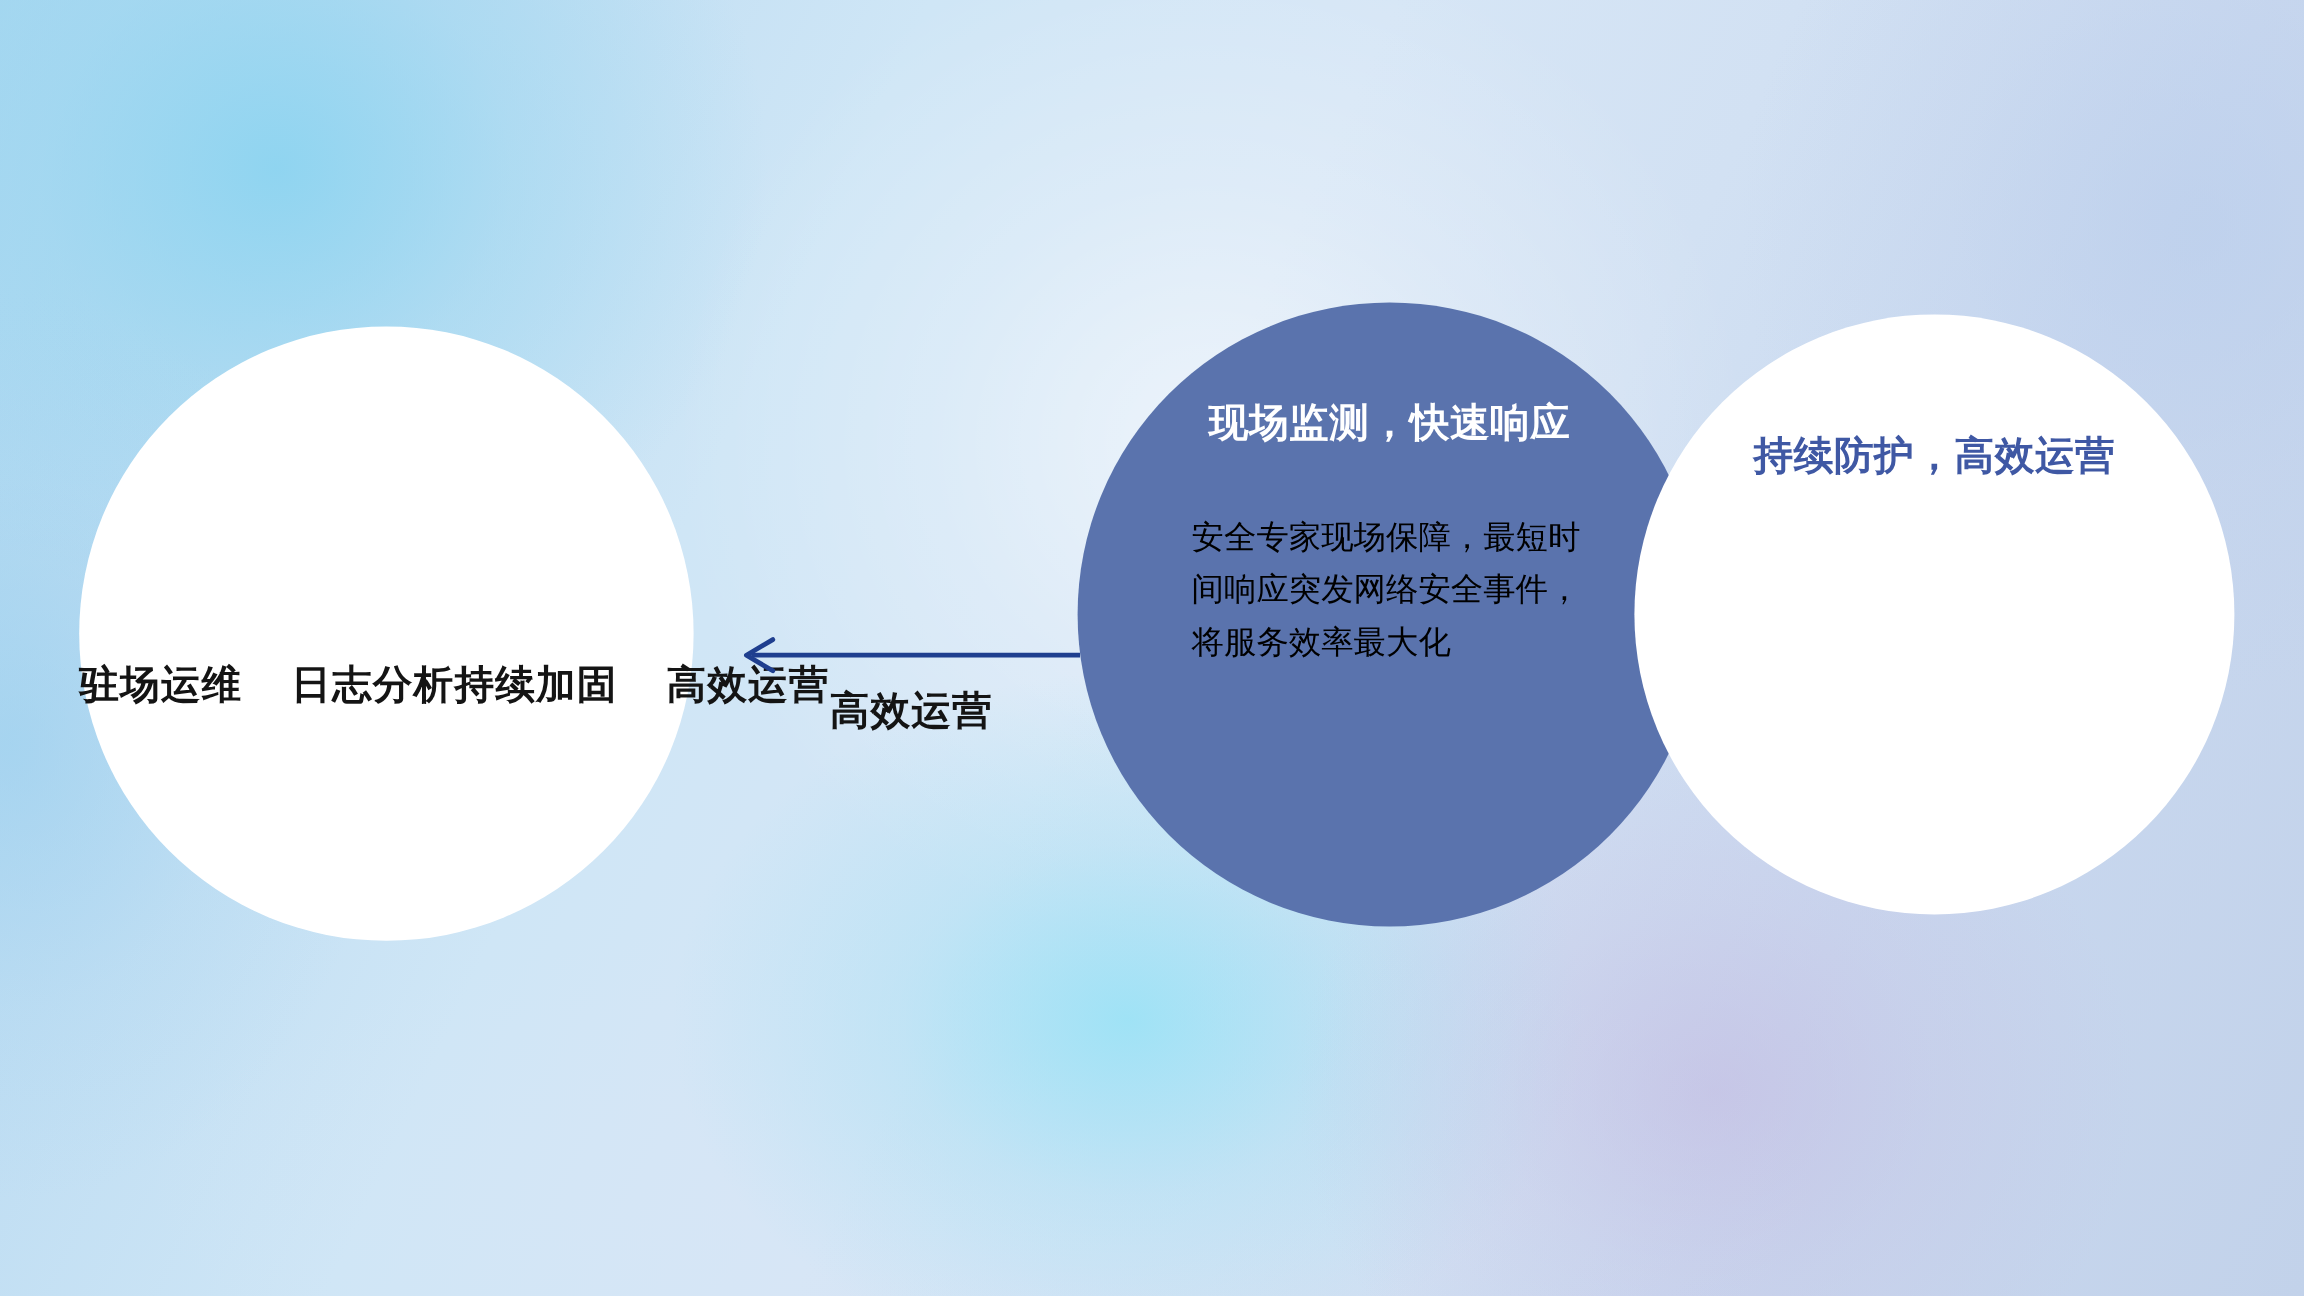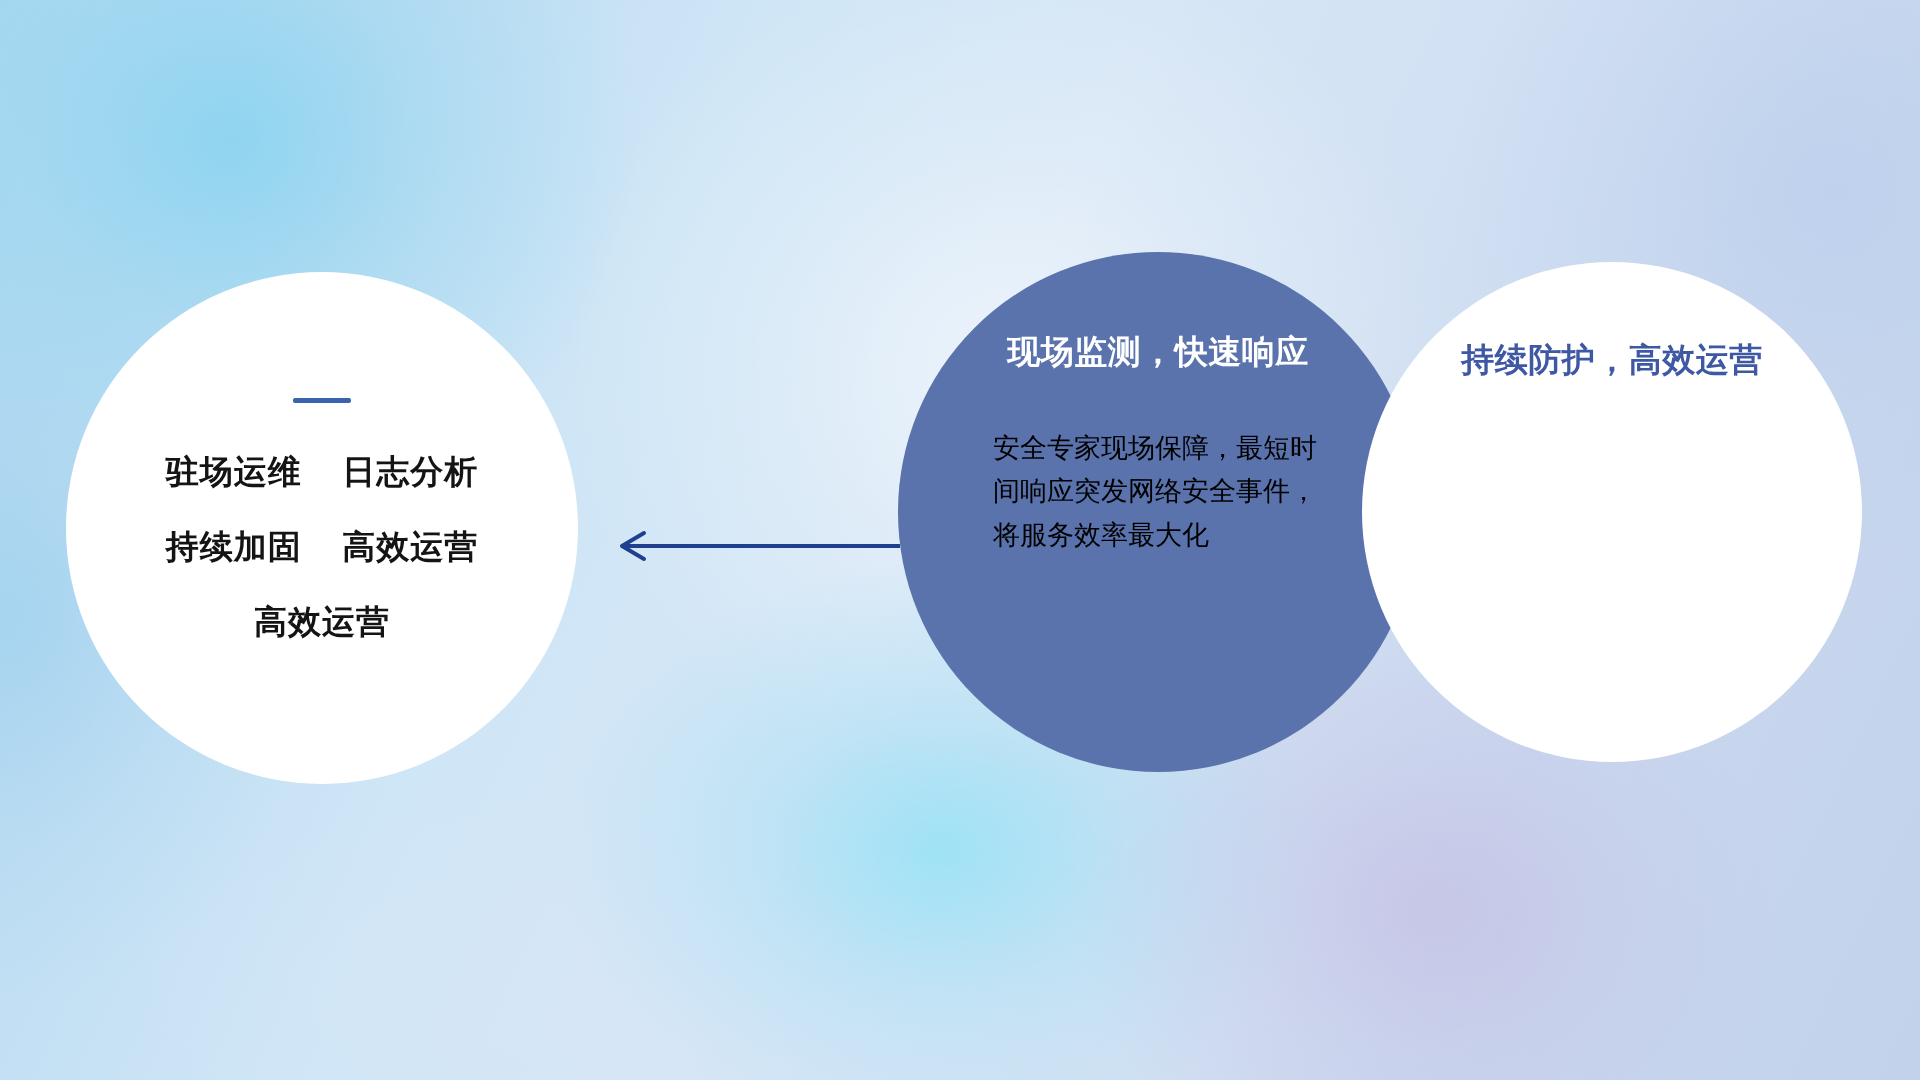--- a/index.html
+++ b/index.html
@@ -63,21 +63,20 @@
     position: absolute;
     border-radius: 50%;
     box-sizing: border-box;
   }
 
   .circle-left {
     left: 66px; top: 272px;
     width: 512px; height: 512px;
     background: #ffffff;
     display: flex;
-    flex-direction: column;
     align-items: center;
     justify-content: flex-start;
     padding-top: 126px;
   }
   .dash {
     width: 58px;
     height: 5px;
     background: #3a63ad;
     border-radius: 2px;
     margin-bottom: 52px;
@@ -134,20 +133,21 @@
     padding-top: 78px;
   }
   .right-title {
     color: #3f58a4;
     font-size: 33px;
     font-weight: bold;
     letter-spacing: 0.5px;
     line-height: 1.2;
     white-space: nowrap;
     text-align: center;
+    margin-top: 20px;
   }
   .right-body {
     margin-top: 60px;
     color: #1b1b1b;
     font-size: 27px;
     line-height: 1.62;
     width: 420px;
     text-align: center;
   }
 

